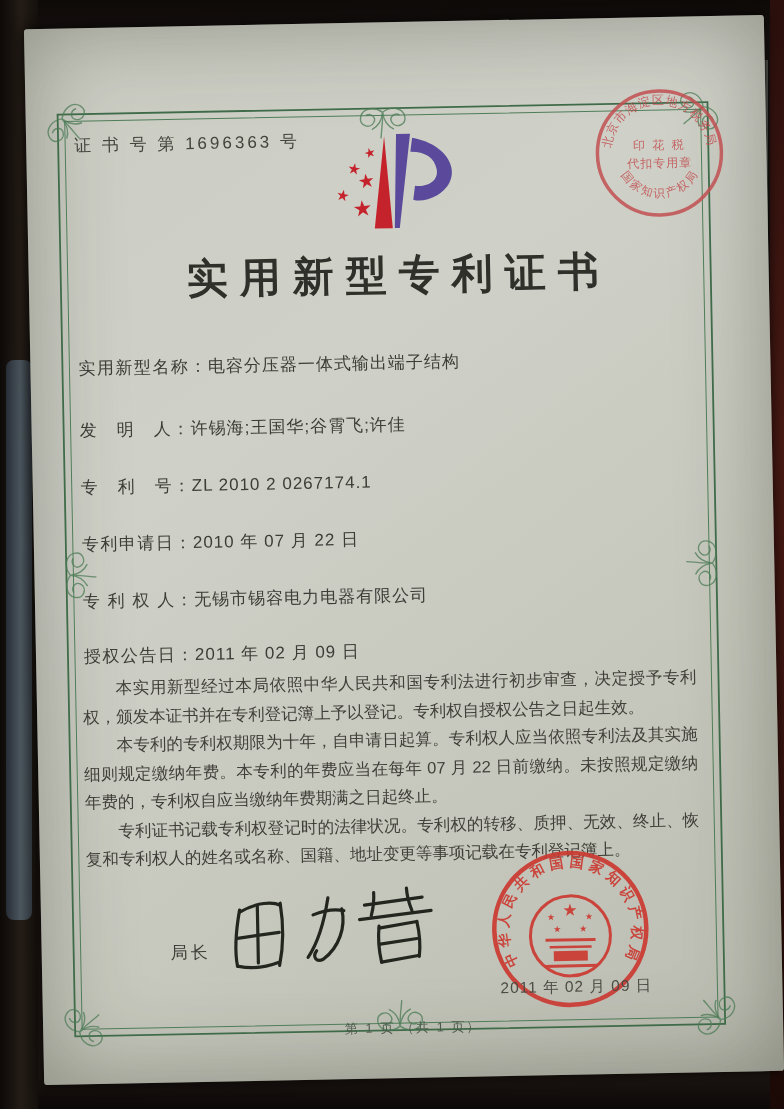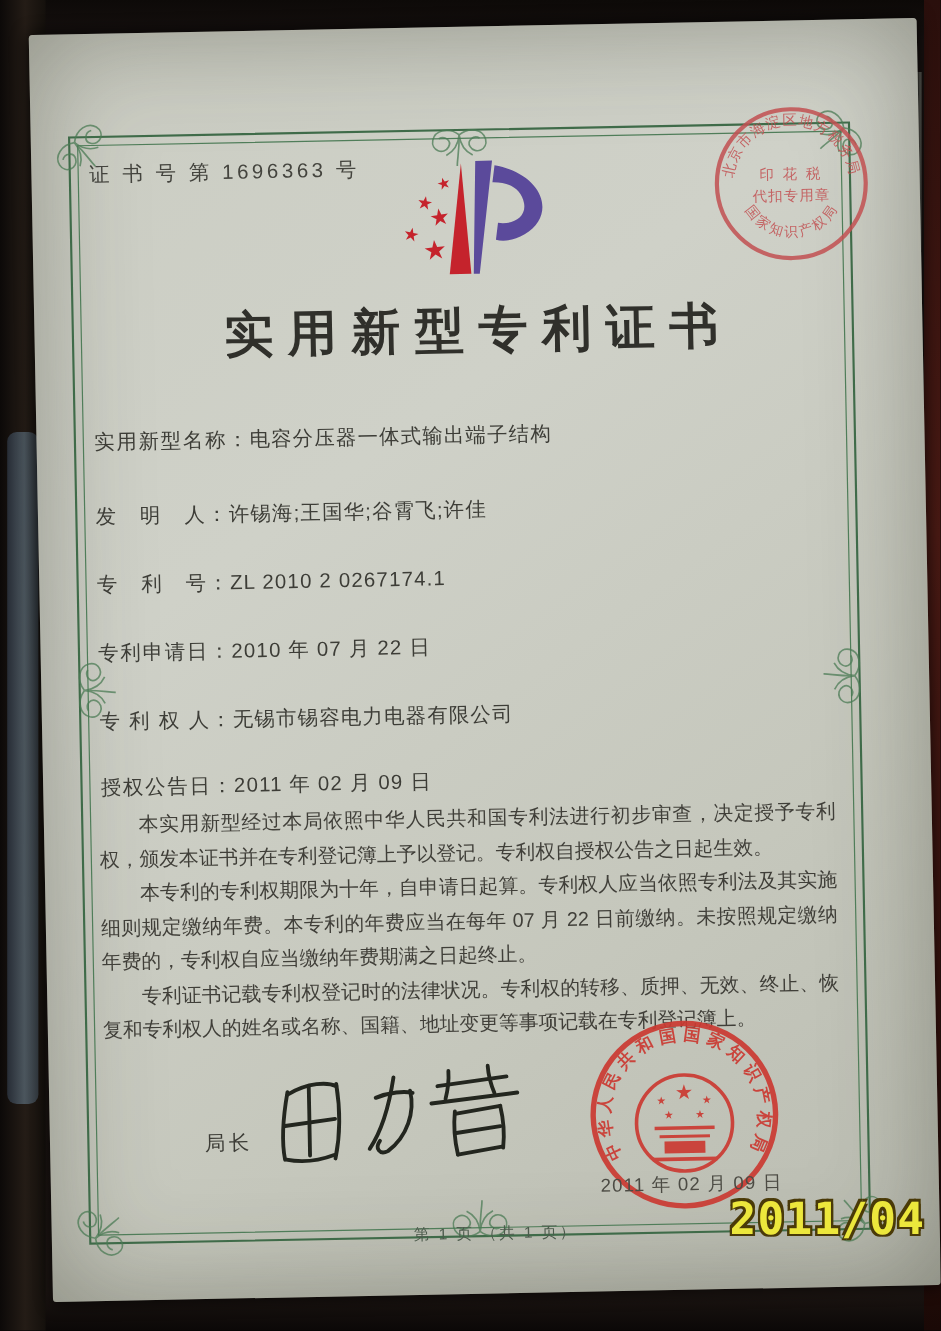--- a/index.html
+++ b/index.html
@@ -169,14 +169,13 @@
         </g>
       </svg>
 
       <div class="abs seal-date">2011 年 02 月 09 日</div>
 
       <div class="abs footer">第 1 页 （共 1 页）</div>
 
     </div>
   </div>
 
-  <div class="timestamp">2011/04</div>
 </div>
 
 </body></html>

